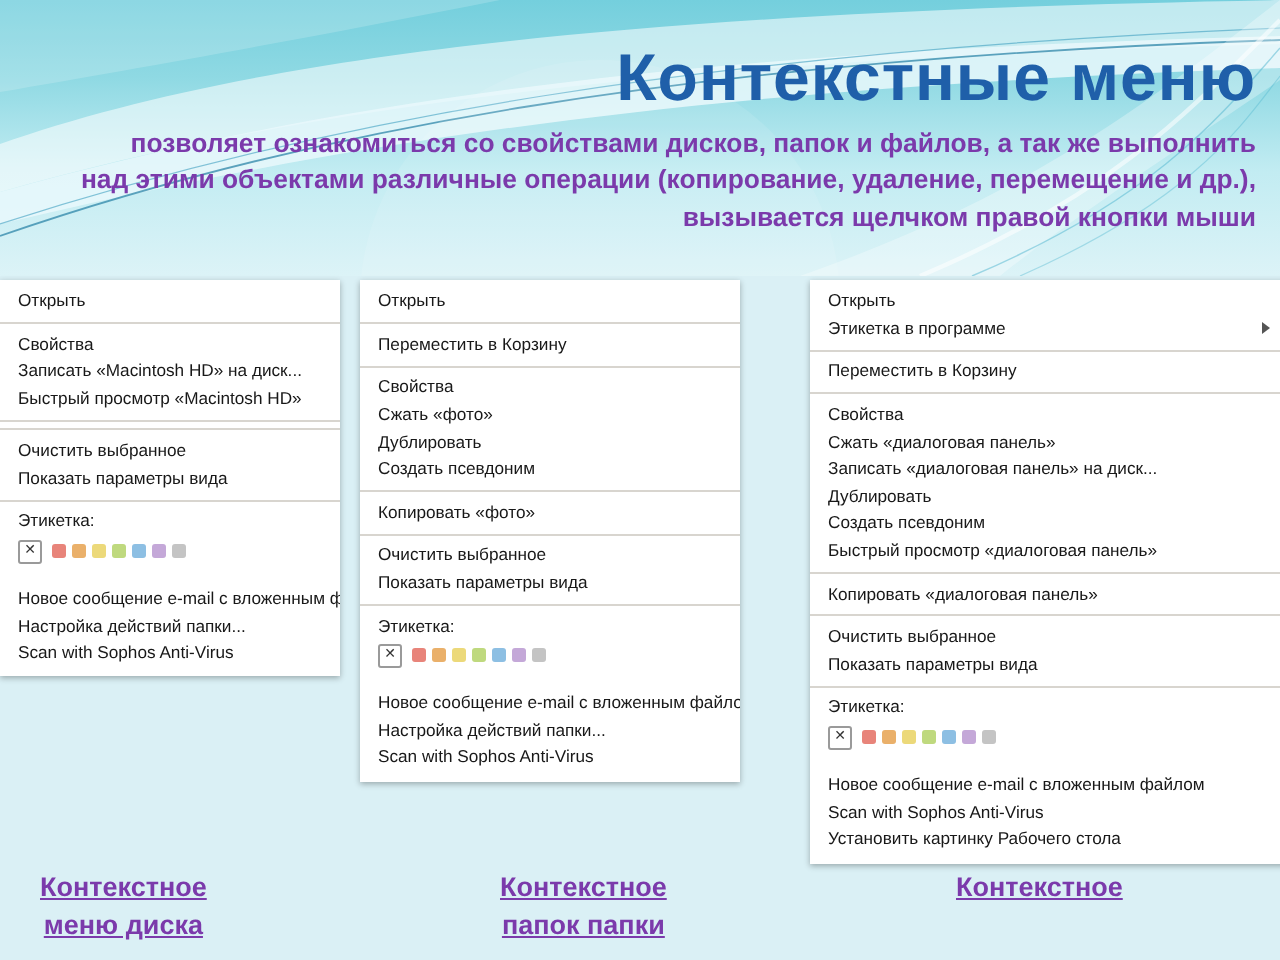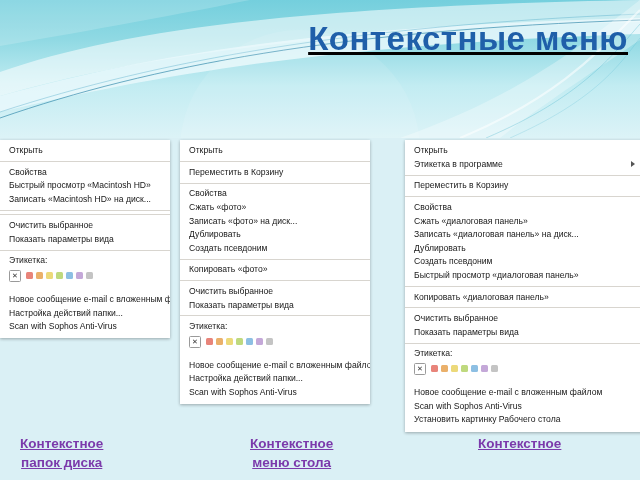--- a/index.html
+++ b/index.html
@@ -28,21 +28,20 @@
     left: 0; top: 0;
   }
   #header-text-block {
     position: absolute;
     left: 0; top: 0;
     width: 640px;
     height: 138px;
     text-align: right;
     padding-right: 12px;
     box-sizing: border-box;
-    text-decoration: underline;
   }
   #page-title {
     margin: 0;
     padding-top: 22px;
     font-size: 33px;
     font-weight: bold;
     color: #1f5fa9;
     letter-spacing: 0.5px;
     line-height: 1.05;
     white-space: nowrap;
@@ -169,29 +168,30 @@
     <path d="M460,138 C560,96 600,50 640,10" fill="none" stroke="#ffffff" stroke-width="2.2" opacity="0.55"></path>
     <path d="M486,138 C580,98 612,56 640,24" fill="none" stroke="#4fb6cf" stroke-width="0.7" opacity="0.5"></path>
     <path d="M510,138 C596,100 620,64 640,38" fill="none" stroke="#4fb6cf" stroke-width="0.6" opacity="0.4"></path>
 
     <path d="M0,0 L250,0 C160,18 70,34 0,46 Z" fill="#ffffff" opacity="0.18"></path>
 
     <circle cx="300" cy="150" r="120" fill="#ffffff" opacity="0.10"></circle>
   </svg>
   <div id="header-text-block">
     <div id="page-title">Контекстные меню</div>
+    <div id="page-subtitle">позволяет ознакомиться со свойствами дисков, папок и файлов, а так же выполнить над этими объектами различные операции (копирование, удаление, перемещение и др.), вызывается щелчком правой кнопки мыши</div>
   </div>
 </div>
 
 <div class="ctx-menu" id="menu-disk">
   <div class="mi">Открыть</div>
   <div class="sep"></div>
   <div class="mi">Свойства</div>
+  <div class="mi">Записать «Macintosh HD» на диск...</div>
   <div class="mi">Быстрый просмотр «Macintosh HD»</div>
-  <div class="mi">Записать «Macintosh HD» на диск...</div>
   <div class="sep"></div>
   <div class="sep"></div>
   <div class="mi">Очистить выбранное</div>
   <div class="mi">Показать параметры вида</div>
   <div class="sep"></div>
   <div class="mi">Этикетка:</div>
   <div class="label-row">
     <span class="swatch-x">✕</span>
     <span class="swatch" style="background:#e8847a"></span>
     <span class="swatch" style="background:#eab06a"></span>
@@ -207,21 +207,20 @@
   <div class="mi">Scan with Sophos Anti-Virus</div>
 </div>
 
 <div class="ctx-menu" id="menu-folder">
   <div class="mi">Открыть</div>
   <div class="sep"></div>
   <div class="mi">Переместить в Корзину</div>
   <div class="sep"></div>
   <div class="mi">Свойства</div>
   <div class="mi">Сжать «фото»</div>
-  <div class="mi">Записать «фото» на диск...</div>
   <div class="mi">Дублировать</div>
   <div class="mi">Создать псевдоним</div>
   <div class="sep"></div>
   <div class="mi">Копировать «фото»</div>
   <div class="sep"></div>
   <div class="mi">Очистить выбранное</div>
   <div class="mi">Показать параметры вида</div>
   <div class="sep"></div>
   <div class="mi">Этикетка:</div>
   <div class="label-row">
@@ -273,21 +272,21 @@
     <span class="swatch" style="background:#c4c4c4"></span>
   </div>
   <div class="gap"></div>
   <div class="mi">Новое сообщение e-mail с вложенным файлом</div>
   <div class="mi">Scan with Sophos Anti-Virus</div>
   <div class="mi">Установить картинку Рабочего стола</div>
 </div>
 
 <div class="caption" id="caption-disk">
   <div>Контекстное</div>
-  <div>папок диска</div>
+  <div>меню диска</div>
 </div>
 <div class="caption" id="caption-folder">
   <div>Контекстное</div>
-  <div>меню стола</div>
+  <div>папок папки</div>
 </div>
 <div class="caption" id="caption-file">
   <div>Контекстное</div>
 </div>
 
 </body></html>

